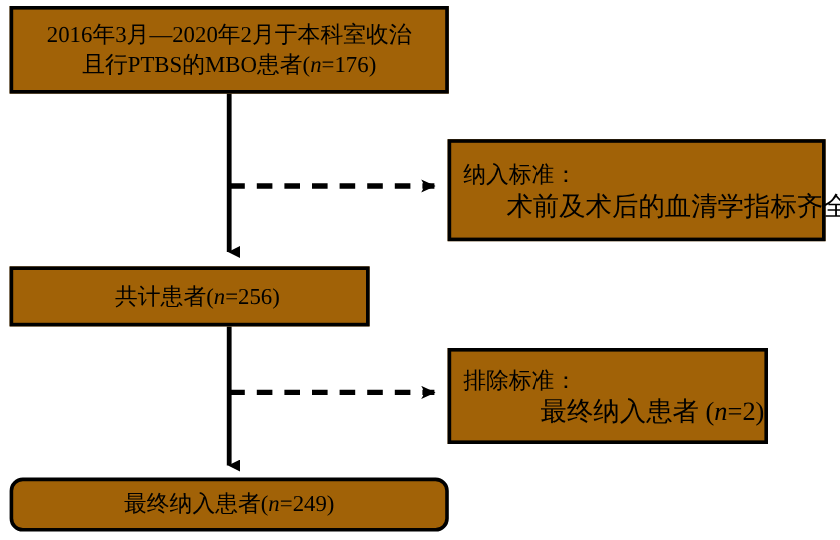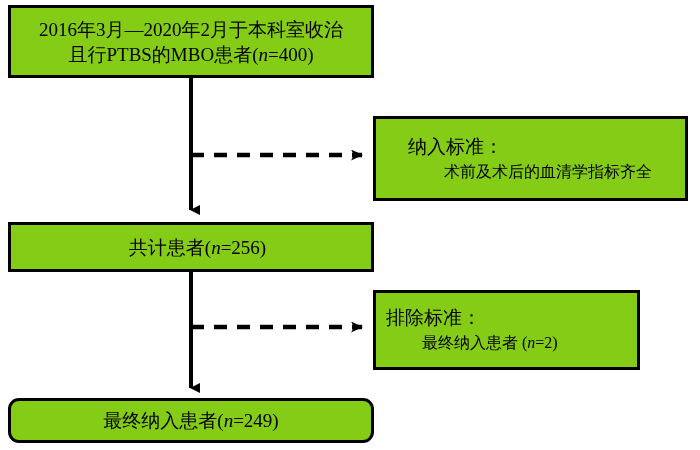--- a/index.html
+++ b/index.html
@@ -21,21 +21,21 @@
     left: 0;
     top: 0;
     width: 700px;
     height: 450px;
   }
 
   .node {
     position: absolute;
     box-sizing: border-box;
     border: 3px solid #000000;
-    background: #84cc16;
+    background: #a16207;
     z-index: 3;
   }
 
   .node-center {
     display: flex;
     align-items: center;
     justify-content: center;
     text-align: center;
   }
 
@@ -53,35 +53,36 @@
   }
 
   .crit-title {
     font-size: 19px;
     line-height: 25px;
     padding-left: 10px;
     white-space: nowrap;
   }
 
   .crit-item {
-    font-size: 16px;
+    font-size: 22px;
     line-height: 25px;
     padding-left: 46px;
     white-space: nowrap;
+    text-align: right;
   }
 
   .ital {
     font-style: italic;
   }
 
   
   #node-source   { left: 8px;   top: 5px;   width: 366px; height: 73px; }
-  #node-total    { left: 8px;   top: 222px; width: 366px; height: 50px; padding-left: 13px; }
+  #node-total    { left: 8px;   top: 222px; width: 300px; height: 50px; padding-left: 13px; }
   #node-final    { left: 8px;   top: 398px; width: 366px; height: 45px; border-radius: 11px; }
-  #node-inclusion{ left: 373px; top: 116px; width: 315px; height: 85px; padding-left: 22px; }
+  #node-inclusion{ left: 373px; top: 116px; width: 315px; height: 85px; }
   #node-exclusion{ left: 373px; top: 290px; width: 267px; height: 80px; }
 
   svg.edges {
     position: absolute;
     left: 0;
     top: 0;
     width: 700px;
     height: 450px;
     z-index: 1;
   }
@@ -106,21 +107,21 @@
     <line x1="191" y1="155" x2="362" y2="155" stroke="#000000" stroke-width="4.5" stroke-dasharray="13 10" marker-end="url(#arrow-right)"></line>
 
     <line x1="191" y1="272" x2="191" y2="388" stroke="#000000" stroke-width="4" marker-end="url(#arrow-down)"></line>
 
     <line x1="191" y1="327" x2="362" y2="327" stroke="#000000" stroke-width="4.5" stroke-dasharray="13 10" marker-end="url(#arrow-right)"></line>
   </svg>
 
   <div class="node node-center" id="node-source">
     <div>
       <div class="txt">2016年3月—2020年2月于本科室收治</div>
-      <div class="txt"><span>且行PTBS的MBO患者(</span><span class="ital">n</span><span>=400)</span></div>
+      <div class="txt"><span>且行PTBS的MBO患者(</span><span class="ital">n</span><span>=176)</span></div>
     </div>
   </div>
 
   <div class="node node-left" id="node-inclusion">
     <div class="crit-title">纳入标准：</div>
     <div class="crit-item">术前及术后的血清学指标齐全</div>
   </div>
 
   <div class="node node-center" id="node-total">
     <div class="txt"><span>共计患者(</span><span class="ital">n</span><span>=256)</span></div>

